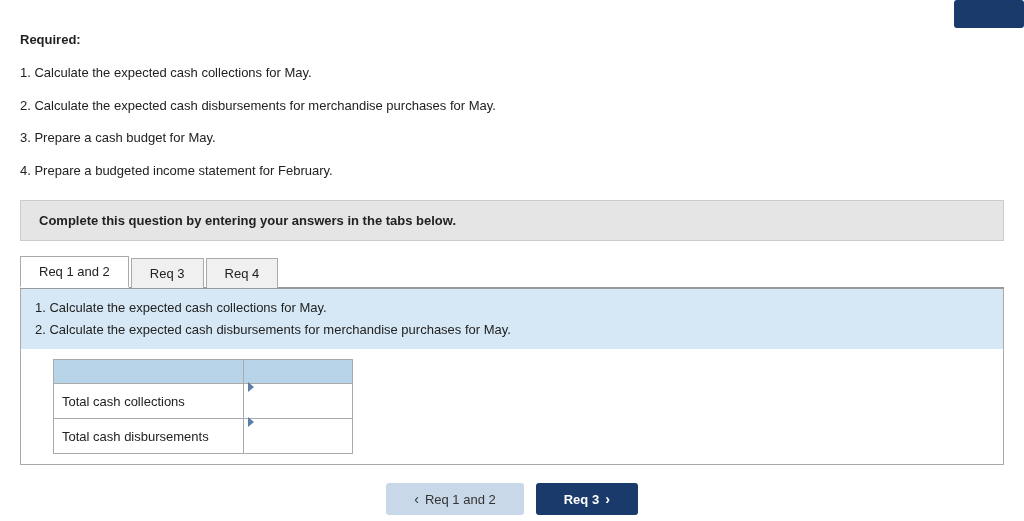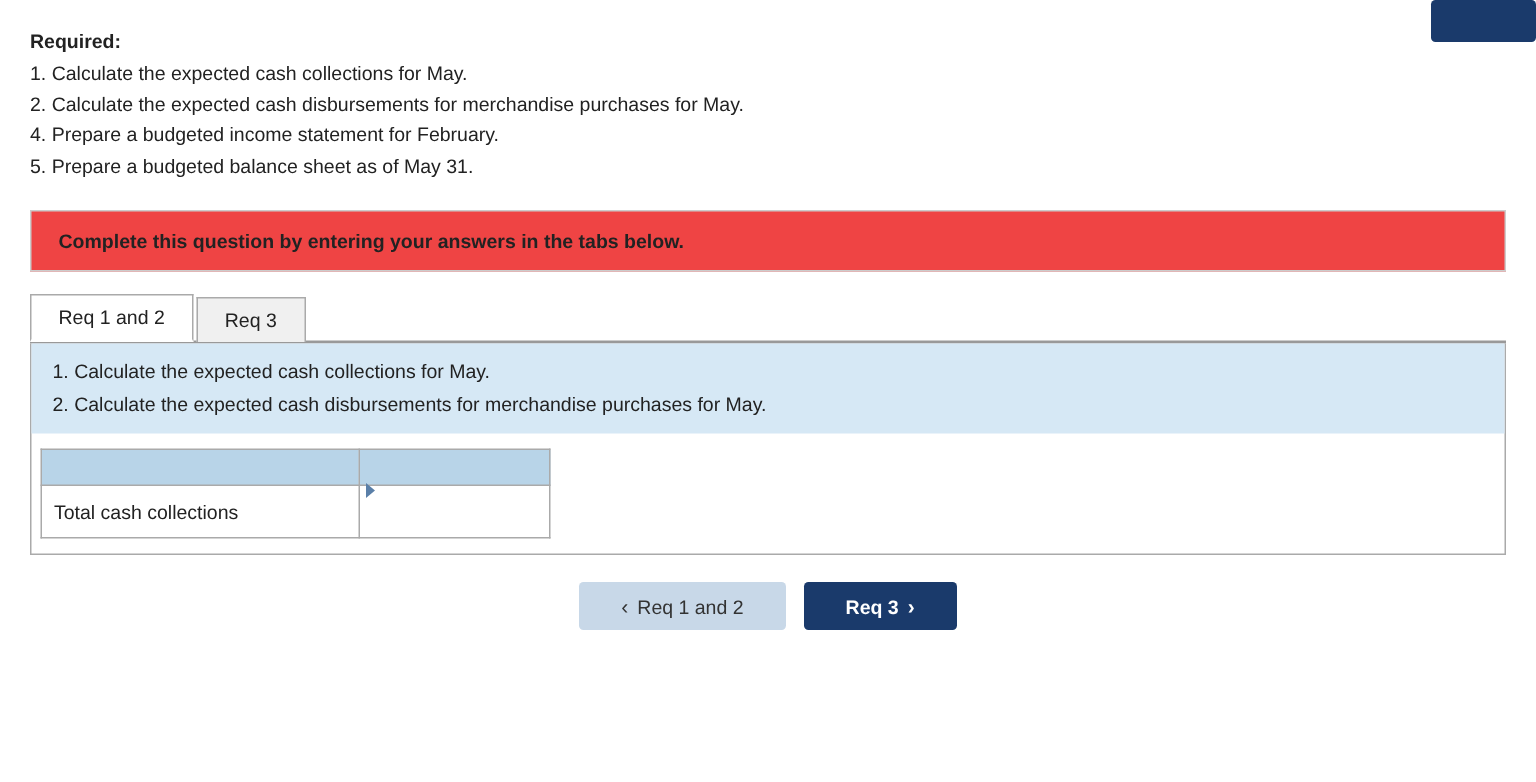--- a/index.html
+++ b/index.html
@@ -31,28 +31,29 @@
       background: #1a3a6b;
       border-radius: 3px;
     }
 
     
     .required-section {
       margin-bottom: 18px;
     }
     .required-section p {
       line-height: 1.6;
+      margin-top: 12px;
     }
     .required-section .required-label {
       font-weight: bold;
     }
 
     
     .instruction-box {
-      background: #ef4444;
+      background: #e5e5e5;
       border: 1px solid #ccc;
       padding: 12px 18px;
       margin-bottom: 0;
     }
     .instruction-box p {
       font-weight: bold;
       font-size: 13px;
     }
 
     
@@ -96,23 +97,23 @@
       padding: 8px 14px;
       font-size: 13px;
       line-height: 1.7;
     }
 
     
     .table-section {
       padding: 10px 0 10px 0;
     }
     .data-table {
-      width: 340px;
+      width: 300px;
       border-collapse: collapse;
-      margin-left: 6px;
+      margin-left: 32px;
     }
     .data-table thead tr td {
       background: #b8d4e8;
       height: 24px;
       border: 1px solid #aaa;
     }
     .data-table thead tr td.header-label {
       width: 200px;
     }
     .data-table thead tr td.header-value {
@@ -186,34 +187,37 @@
 <body>
 
 <div class="page-wrapper">
 
   <div class="top-right-btn"></div>
 
   <div class="required-section">
     <p><span class="required-label">Required:</span></p>
     <p>1. Calculate the expected cash collections for May.</p>
     <p>2. Calculate the expected cash disbursements for merchandise purchases for May.</p>
+    <p>3. Prepare a cash budget for May.</p>
     <p>4. Prepare a budgeted income statement for February.</p>
-    <p>5. Prepare a budgeted balance sheet as of May 31.</p>
   </div>
 
   <div class="instruction-box">
     <p>Complete this question by entering your answers in the tabs below.</p>
   </div>
 
   <div class="tabs-wrapper">
     <div class="tab active">
       <span>Req 1 and 2</span>
     </div>
     <div class="tab">
       <span>Req 3</span>
+    </div>
+    <div class="tab">
+      <span>Req 4</span>
     </div>
   </div>
 
   <div class="tab-content">
 
     <div class="tab-info-bar">
       <div>1. Calculate the expected cash collections for May.</div>
       <div>2. Calculate the expected cash disbursements for merchandise purchases for May.</div>
     </div>
 
@@ -226,20 +230,27 @@
           </tr>
         </thead>
         <tbody>
           <tr>
             <td>Total cash collections</td>
             <td class="value-cell">
               <span class="triangle-indicator"></span>
               <input class="input-cell" type="text" style="">
             </td>
           </tr>
+          <tr>
+            <td>Total cash disbursements</td>
+            <td class="value-cell">
+              <span class="triangle-indicator"></span>
+              <input class="input-cell" type="text" style="">
+            </td>
+          </tr>
         </tbody>
       </table>
     </div>
   </div>
 
   <div class="bottom-nav">
     <button class="nav-btn secondary">
       <span class="arrow">‹</span>
       <span>Req 1 and 2</span>
     </button>

